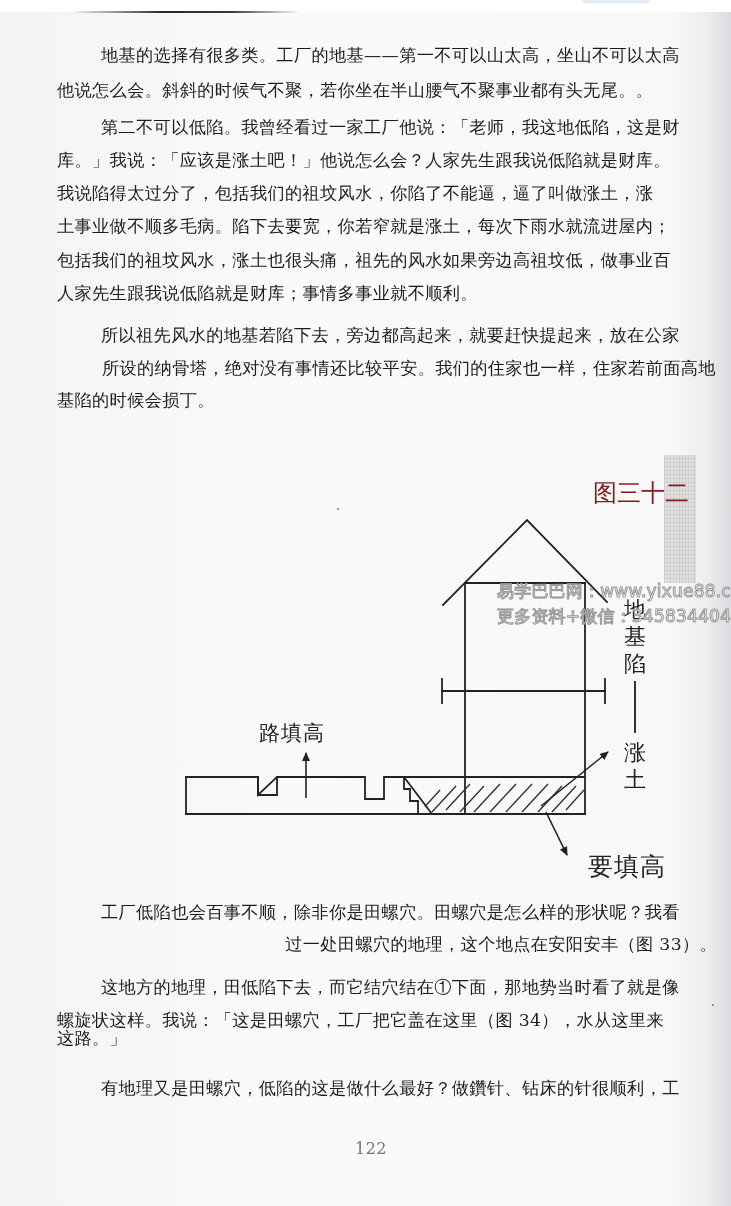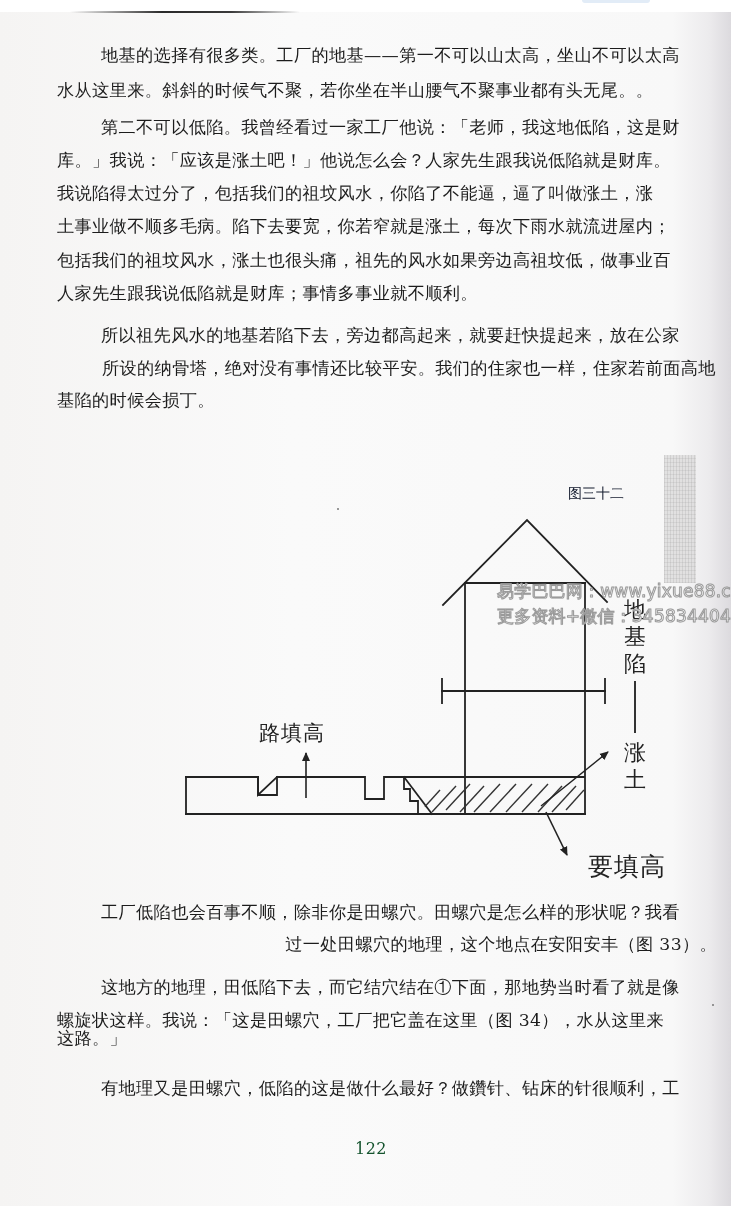--- a/index.html
+++ b/index.html
@@ -17,21 +17,21 @@
   .top-rule {
     position:absolute; left:70px; top:11px; width:230px; height:2px;
     background:linear-gradient(to right, rgba(40,40,40,0) 0%, #2a2a2a 40%, #3a3a3a 70%, rgba(40,40,40,0) 100%);
   }
   .top-pill { position:absolute; left:582px; top:0; width:68px; height:3px; background:#e2ecf7; border-radius:0 0 6px 6px; }
   .line {
     position:absolute; left:57px; width:660px; height:24px; line-height:24px;
     font-size:17.2px; white-space:nowrap; letter-spacing:0.35px;
   }
   .indent { left:101px; }
-  .fig-title { position:absolute; left:568px; top:480px; font-size:14px; line-height:26px; font-family:"DejaVu Sans","Liberation Sans",sans-serif; color:#0f172a; }
+  .fig-title { position:absolute; left:593px; top:480px; font-size:24px; line-height:26px; font-family:"DejaVu Sans","Liberation Sans",sans-serif; color:#7f1d1d; }
   .bleed {
     position:absolute; left:664px; top:455px; width:32px; height:128px;
     background:
       repeating-linear-gradient(90deg, rgba(120,120,120,.18) 0 1px, transparent 1px 3px),
       repeating-linear-gradient(0deg, rgba(120,120,120,.15) 0 1px, transparent 1px 4px),
       #dedddd;
     opacity:.85;
   }
   .diagram { position:absolute; left:0; top:0; width:731px; height:1206px; }
   .lbl { position:absolute; font-family:"DejaVu Sans","Liberation Sans",sans-serif; color:#222; }
@@ -41,34 +41,34 @@
   .lbl-vert span { display:block; }
   .vdash { display:block; width:2px; height:52px; background:#333; margin:4px auto 6px auto; }
   .wm {
     position:absolute; font-family:"DejaVu Sans","Liberation Sans",sans-serif;
     font-size:17px; color:#ffffff; white-space:nowrap; letter-spacing:0.2px;
     -webkit-text-stroke:1px #9a9a9a;
     text-shadow:0 0 1px #888;
   }
   .wm1 { left:497px; top:580px; }
   .wm2 { left:497px; top:605px; }
-  .page-num { position:absolute; left:355px; top:1139px; font-size:16px; color:#14532d; letter-spacing:.5px; }
+  .page-num { position:absolute; left:355px; top:1139px; font-size:16px; color:#737373; letter-spacing:.5px; }
   .speck { position:absolute; width:2px; height:2px; background:#777; border-radius:1px; }
 </style>
 </head>
 <body>
 
 <div class="page-bg"></div>
 <div class="top-strip"></div>
 <div class="top-rule"></div>
 <div class="top-pill"></div>
 
 <div>
   <div class="line indent" style="top:43px;">地基的选择有很多类。工厂的地基——第一不可以山太高，坐山不可以太高</div>
-  <div class="line" style="top:78px;">水从这里来。斜斜的时候气不聚，若你坐在半山腰气不聚事业都有头无尾。。</div>
+  <div class="line" style="top:78px;">他说怎么会。斜斜的时候气不聚，若你坐在半山腰气不聚事业都有头无尾。。</div>
 
   <div class="line indent" style="top:115px;">第二不可以低陷。我曾经看过一家工厂他说：「老师，我这地低陷，这是财</div>
   <div class="line" style="top:148px;">库。」我说：「应该是涨土吧！」他说怎么会？人家先生跟我说低陷就是财库。</div>
   <div class="line" style="top:181px;">我说陷得太过分了，包括我们的祖坟风水，你陷了不能逼，逼了叫做涨土，涨</div>
   <div class="line" style="top:214px;">土事业做不顺多毛病。陷下去要宽，你若窄就是涨土，每次下雨水就流进屋内；</div>
   <div class="line" style="top:248px;">包括我们的祖坟风水，涨土也很头痛，祖先的风水如果旁边高祖坟低，做事业百</div>
   <div class="line" style="top:281px;">人家先生跟我说低陷就是财库；事情多事业就不顺利。</div>
 
   <div class="line indent" style="top:323px;">所以祖先风水的地基若陷下去，旁边都高起来，就要赶快提起来，放在公家</div>
   <div class="line" style="top:356px;margin-left:45px;">所设的纳骨塔，绝对没有事情还比较平安。我们的住家也一样，住家若前面高地</div>

